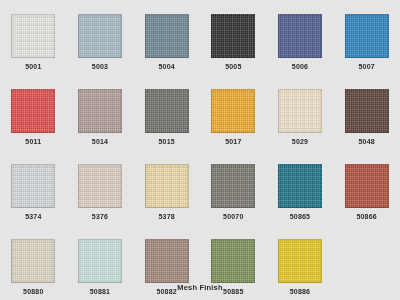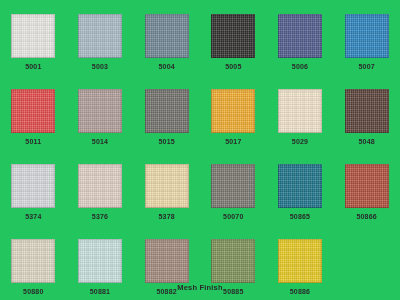--- a/index.html
+++ b/index.html
@@ -13,21 +13,21 @@
     background: #ffffff;
     font-family: "Liberation Sans", sans-serif;
     overflow: hidden;
   }
 
   .chart-page {
     position: relative;
     width: 400px;
     height: 300px;
     box-sizing: border-box;
-    background: #22c55e;
+    background: #e5e5e5;
   }
 
   .swatch-grid {
     position: absolute;
     left: 0;
     top: 14px;
     width: 400px;
     display: grid;
     grid-template-columns: repeat(6, 1fr);
     row-gap: 18px;

